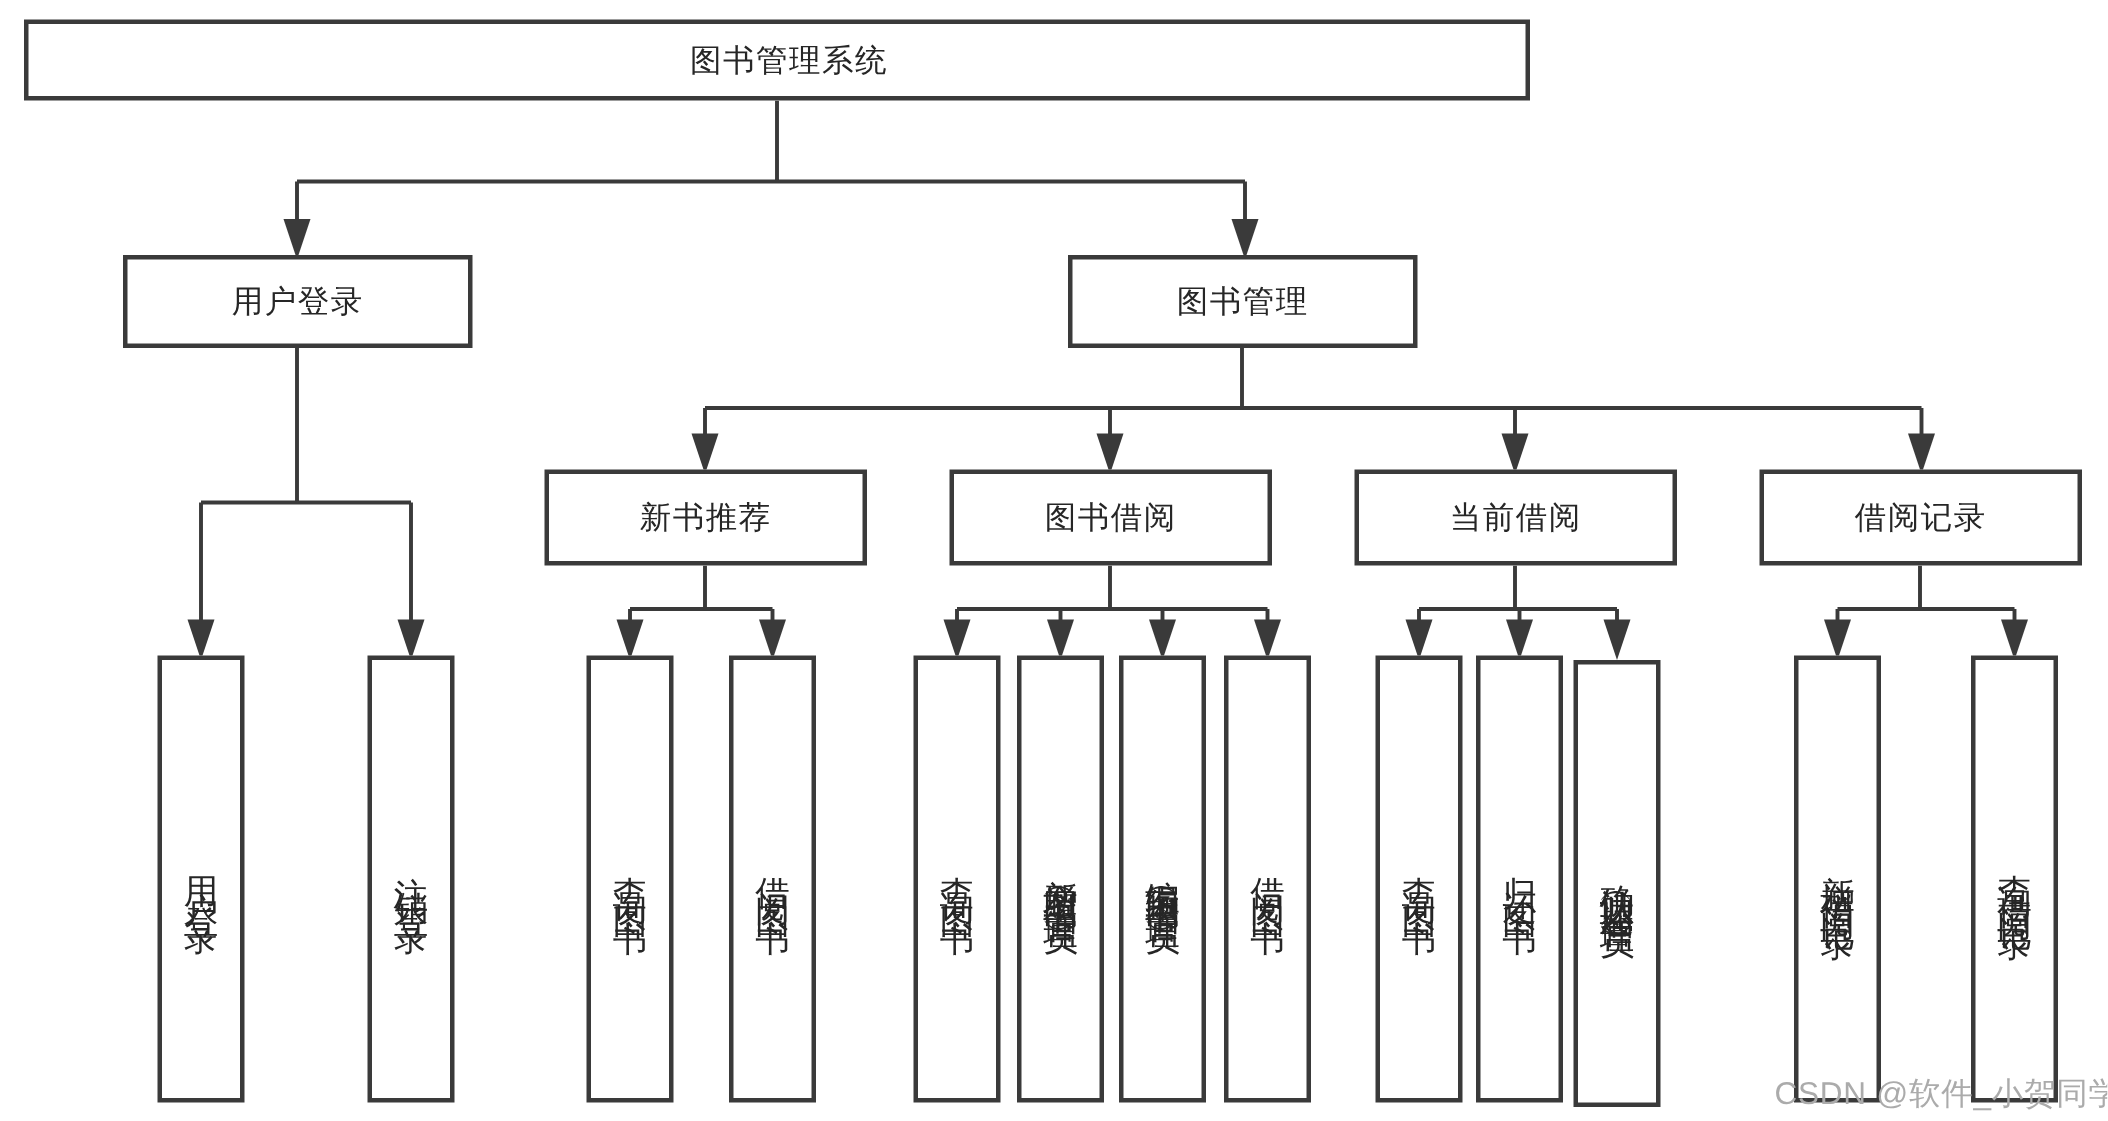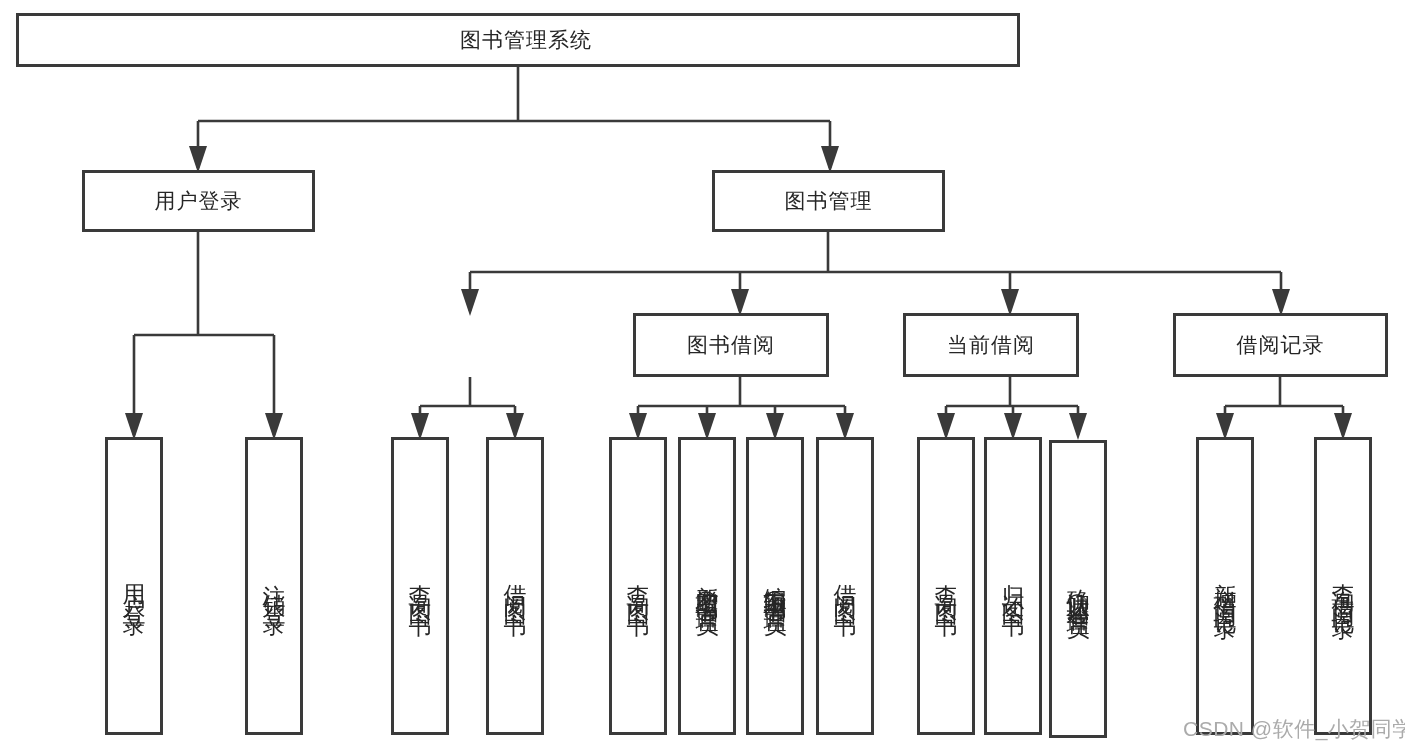--- a/index.html
+++ b/index.html
@@ -94,24 +94,27 @@
     <span class="hlabel">图书管理系统</span>
   </div>
 
   <div class="box" style="left:82px;top:170px;width:233px;height:62px;">
     <span class="hlabel">用户登录</span>
   </div>
   <div class="box" style="left:712px;top:170px;width:233px;height:62px;align-items:center;">
     <span class="hlabel">图书管理</span>
   </div>
 
-  <div class="box" style="left:633px;top:313px;width:196px;height:64px;">
+  <div class="box" style="left:363px;top:313px;width:215px;height:64px;">
+    <span class="hlabel">新书推荐</span>
+  </div>
+  <div class="box" style="left:633px;top:313px;width:215px;height:64px;">
     <span class="hlabel">图书借阅</span>
   </div>
-  <div class="box" style="left:903px;top:313px;width:176px;height:64px;">
+  <div class="box" style="left:903px;top:313px;width:215px;height:64px;">
     <span class="hlabel">当前借阅</span>
   </div>
   <div class="box" style="left:1173px;top:313px;width:215px;height:64px;">
     <span class="hlabel">借阅记录</span>
   </div>
 
   <div class="box tall" style="left:105px;">
     <span class="vlabel ls10">用户登录</span>
   </div>
   <div class="box tall" style="left:245px;">

